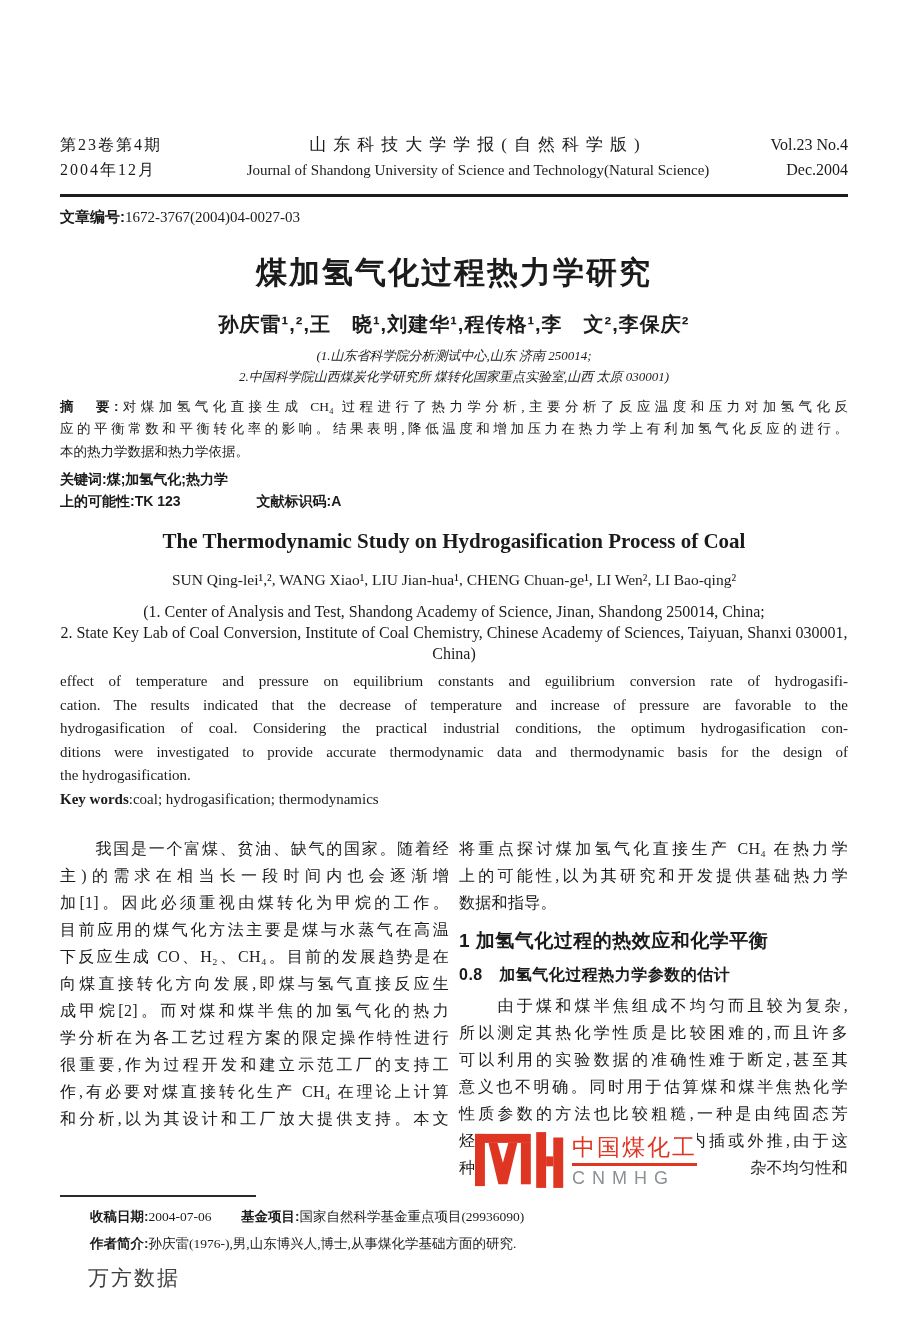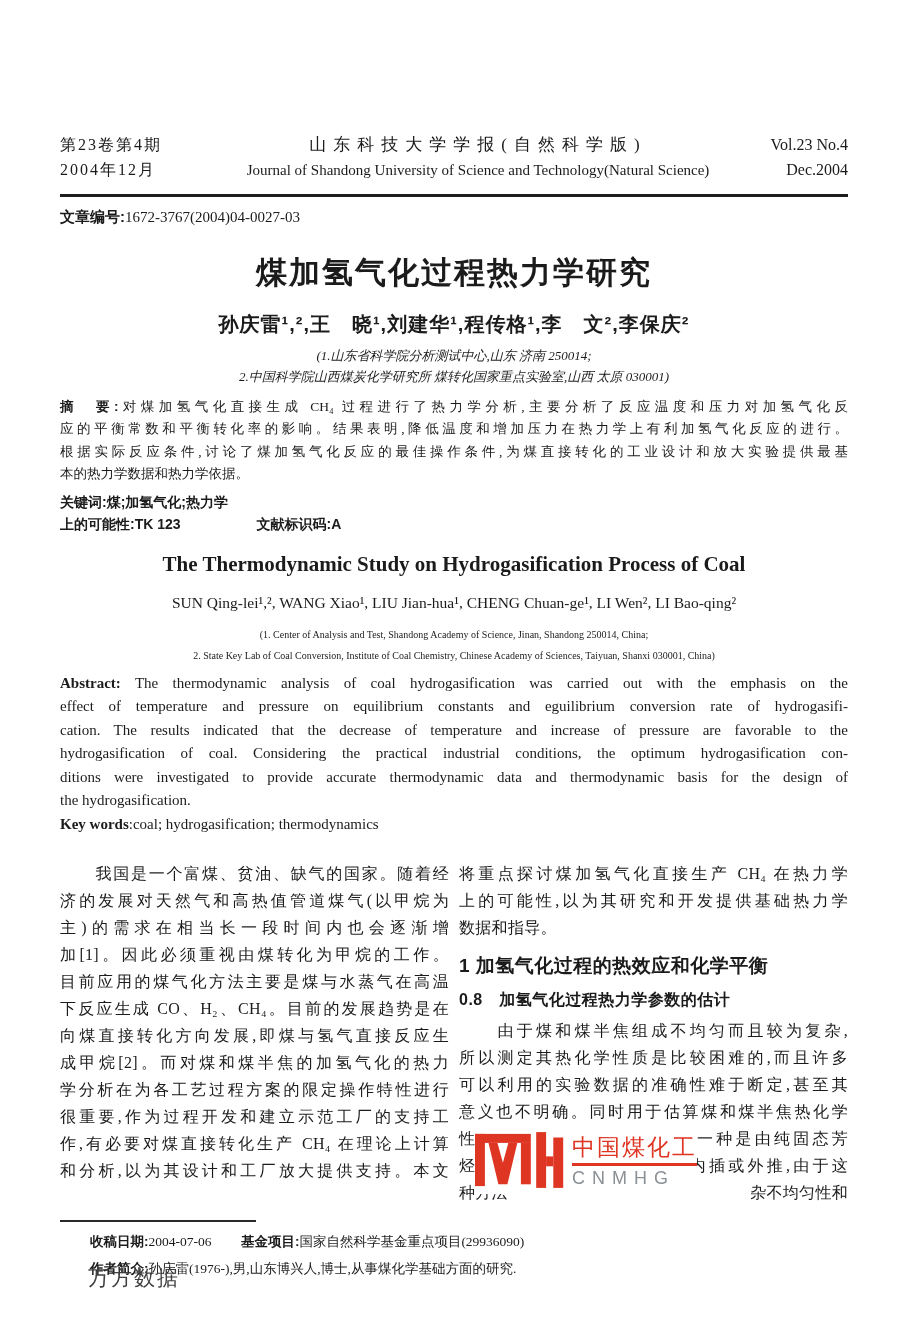--- a/index.html
+++ b/index.html
@@ -49,21 +49,21 @@
 
   
   .abs-cn{margin-top:9px;font-size:13.5px;line-height:22.4px;}
   .kw-row{margin-top:5px;font-size:14px;line-height:22px;font-family:"Liberation Sans","DejaVu Sans",sans-serif;font-weight:bold;}
   .clc-row{font-size:14px;line-height:22px;font-family:"Liberation Sans","DejaVu Sans",sans-serif;font-weight:bold;}
   .clc-gap{display:inline-block;margin-left:72px;}
 
   
   .title-en{margin-top:15px;text-align:center;font-weight:bold;font-size:21px;line-height:28px;}
   .authors-en{margin-top:13px;text-align:center;font-size:15.5px;line-height:24px;}
-  .affil-en{margin-top:9px;text-align:center;font-size:10px;line-height:21px;}
+  .affil-en{margin-top:9px;text-align:center;font-size:16px;line-height:21px;}
   .abs-en{margin-top:6px;font-size:15px;line-height:23.5px;}
   .kw-en{font-size:15px;line-height:23.5px;}
 
   
   .columns{margin-top:24px;display:flex;gap:10px;}
   .col{width:389px;font-size:16px;line-height:27px;letter-spacing:0.3px;}
   .sec-h1{
     font-family:"Liberation Sans","DejaVu Sans",sans-serif;font-weight:bold;
     font-size:19px;line-height:30px;margin:10px 0 6px 0;letter-spacing:0.5px;
   }
@@ -133,60 +133,55 @@
         <div class="ln">(1.山东省科学院分析测试中心,山东 济南 250014;</div>
         <div class="ln">2.中国科学院山西煤炭化学研究所 煤转化国家重点实验室,山西 太原 030001)</div>
       </div>
 
     <div class="abs-cn">
       <div class="ln j">
         <span class="lbl-hei">摘　要:</span><span>对煤加氢气化直接生成 CH₄ 过程进行了热力学分析,主要分析了反应温度和压力对加氢气化反</span>
       </div>
       <div>
           <div class="ln j">应的平衡常数和平衡转化率的影响。结果表明,降低温度和增加压力在热力学上有利加氢气化反应的进行。</div>
-          <div class="ln j">根据实际反应条件,讨论了煤加氢气化反应的最佳操作条件,为煤直接转化的工业设计和放大实验提供最基</div>
           <div class="ln">本的热力学数据和热力学依据。</div>
         </div>
     </div>
 
     <div class="kw-row">
       <span>关键词:</span><span>煤;加氢气化;热力学</span>
     </div>
     <div class="clc-row">
       <span>上的可能性:</span><span>TK 123</span>
       <span class="clc-gap">文献标识码:</span><span>A</span>
     </div>
 
     <div class="title-en">The Thermodynamic Study on Hydrogasification Process of Coal</div>
     <div class="authors-en">SUN Qing-lei¹,², WANG Xiao¹, LIU Jian-hua¹, CHENG Chuan-ge¹, LI Wen², LI Bao-qing²</div>
     <div class="affil-en">
         <div class="ln">(1. Center of Analysis and Test, Shandong Academy of Science, Jinan, Shandong 250014, China;</div>
         <div class="ln">2. State Key Lab of Coal Conversion, Institute of Coal Chemistry, Chinese Academy of Sciences, Taiyuan, Shanxi 030001, China)</div>
       </div>
 
     <div class="abs-en">
-      <div class="ln j">
-        <span style="font-weight:bold">Abstract:</span><span> The thermodynamic analysis of coal hydrogasification was carried out with the emphasis on the</span>
-      </div>
       <div>
           <div class="ln j">effect of temperature and pressure on equilibrium constants and eguilibrium conversion rate of hydrogasifi-</div>
           <div class="ln j">cation. The results indicated that the decrease of temperature and increase of pressure are favorable to the</div>
           <div class="ln j">hydrogasification of coal. Considering the practical industrial conditions, the optimum hydrogasification con-</div>
           <div class="ln j">ditions were investigated to provide accurate thermodynamic data and thermodynamic basis for the design of</div>
           <div class="ln">the hydrogasification.</div>
         </div>
       <div class="kw-en">
         <span style="font-weight:bold">Key words</span><span>:coal; hydrogasification; thermodynamics</span>
       </div>
     </div>
 
     <div class="columns">
       <div class="col">
           <div class="ln j">　　我国是一个富煤、贫油、缺气的国家。随着经</div>
-          <div class="ln j">济的发展对天然气和高热值管道煤气(以甲烷为</div>
           <div class="ln j">主)的需求在相当长一段时间内也会逐渐增</div>
           <div class="ln j">加[1]。因此必须重视由煤转化为甲烷的工作。</div>
           <div class="ln j">目前应用的煤气化方法主要是煤与水蒸气在高温</div>
           <div class="ln j">下反应生成 CO、H₂、CH₄。目前的发展趋势是在</div>
           <div class="ln j">向煤直接转化方向发展,即煤与氢气直接反应生</div>
           <div class="ln j">成甲烷[2]。而对煤和煤半焦的加氢气化的热力</div>
           <div class="ln j">学分析在为各工艺过程方案的限定操作特性进行</div>
           <div class="ln j">很重要,作为过程开发和建立示范工厂的支持工</div>
           <div class="ln j">作,有必要对煤直接转化生产 CH₄ 在理论上计算</div>
           <div class="ln j">和分析,以为其设计和工厂放大提供支持。本文</div>

